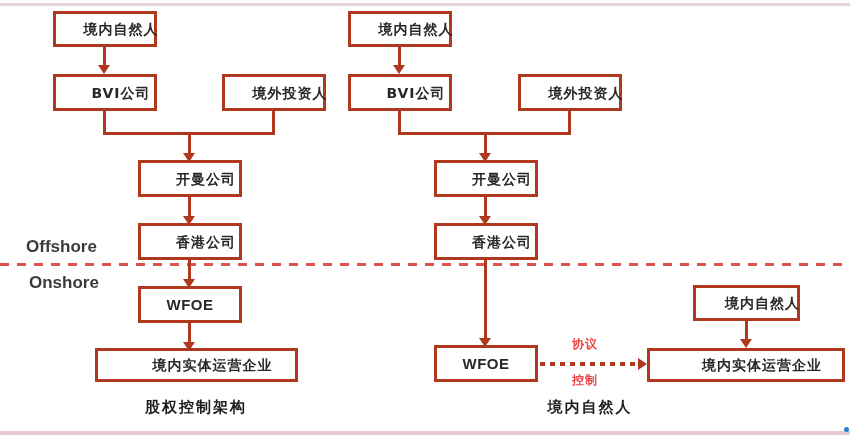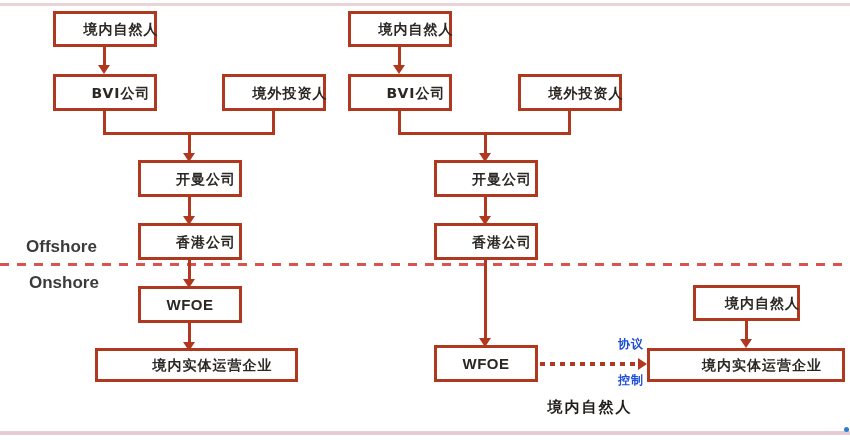--- a/index.html
+++ b/index.html
@@ -133,24 +133,23 @@
     white-space: nowrap;
     text-align: center;
   }
 
   
   .edge-label {
     position: absolute;
     font-family: "DejaVu Sans", "Liberation Sans", sans-serif;
     font-size: 12px;
     font-weight: 700;
-    color: #1d4ed8;
+    color: #ef4444;
     letter-spacing: 1px;
     white-space: nowrap;
-    margin-left: 46px;
   }
 </style>
 </head>
 <body>
 
 <div id="canvas">
 
   <div class="rule top"></div>
   <div class="rule bottom"></div>
   <div class="blue-dot"></div>
@@ -195,20 +194,21 @@
   <div class="box" style="left:138px; top:286px; width:104px; height:37px;">
     <span class="txt-en">WFOE</span>
   </div>
   <div class="vline" style="left:188px; top:323px; height:23px;"></div>
   <div class="arrowhead" style="left:183px; top:342px;"></div>
 
   <div class="box" style="left:95px; top:348px; width:203px; height:34px;">
     <span class="txt-cn">境内实体运营企业</span>
   </div>
 
+  <div class="caption" style="left:96px; top:398px; width:200px;">股权控制架构</div>
 
   <div class="box" style="left:348px; top:11px; width:104px; height:36px;">
     <span class="txt-cn">境内自然人</span>
   </div>
   <div class="vline" style="left:398px; top:47px; height:20px;"></div>
   <div class="arrowhead" style="left:393px; top:65px;"></div>
 
   <div class="box" style="left:348px; top:74px; width:104px; height:37px;">
     <span class="txt-cn">BVI公司</span>
   </div>

